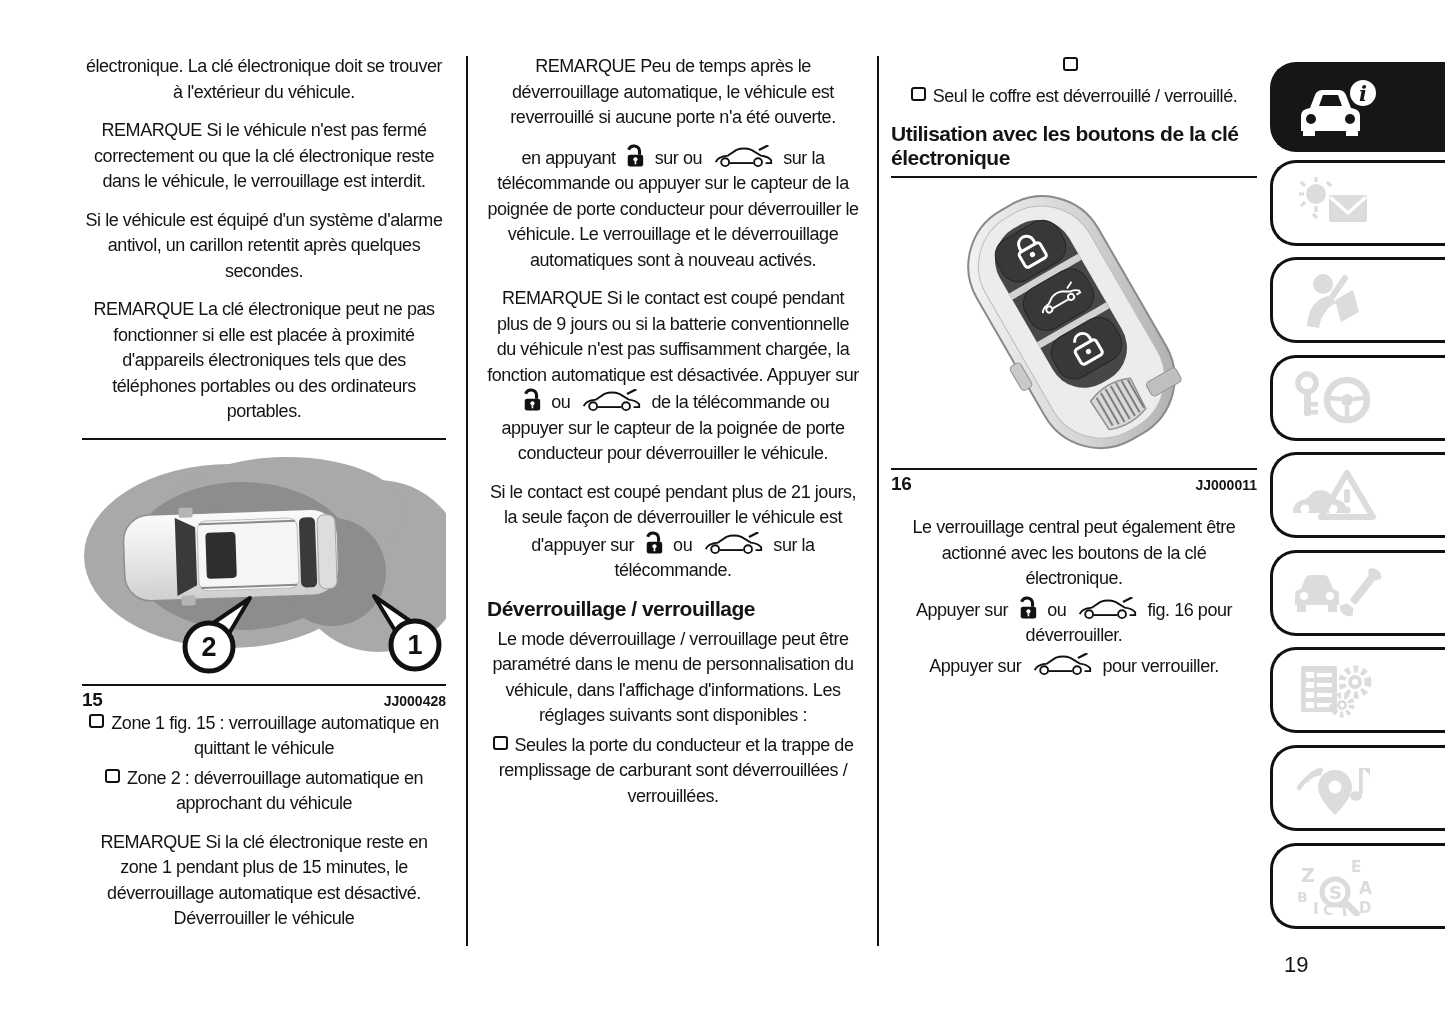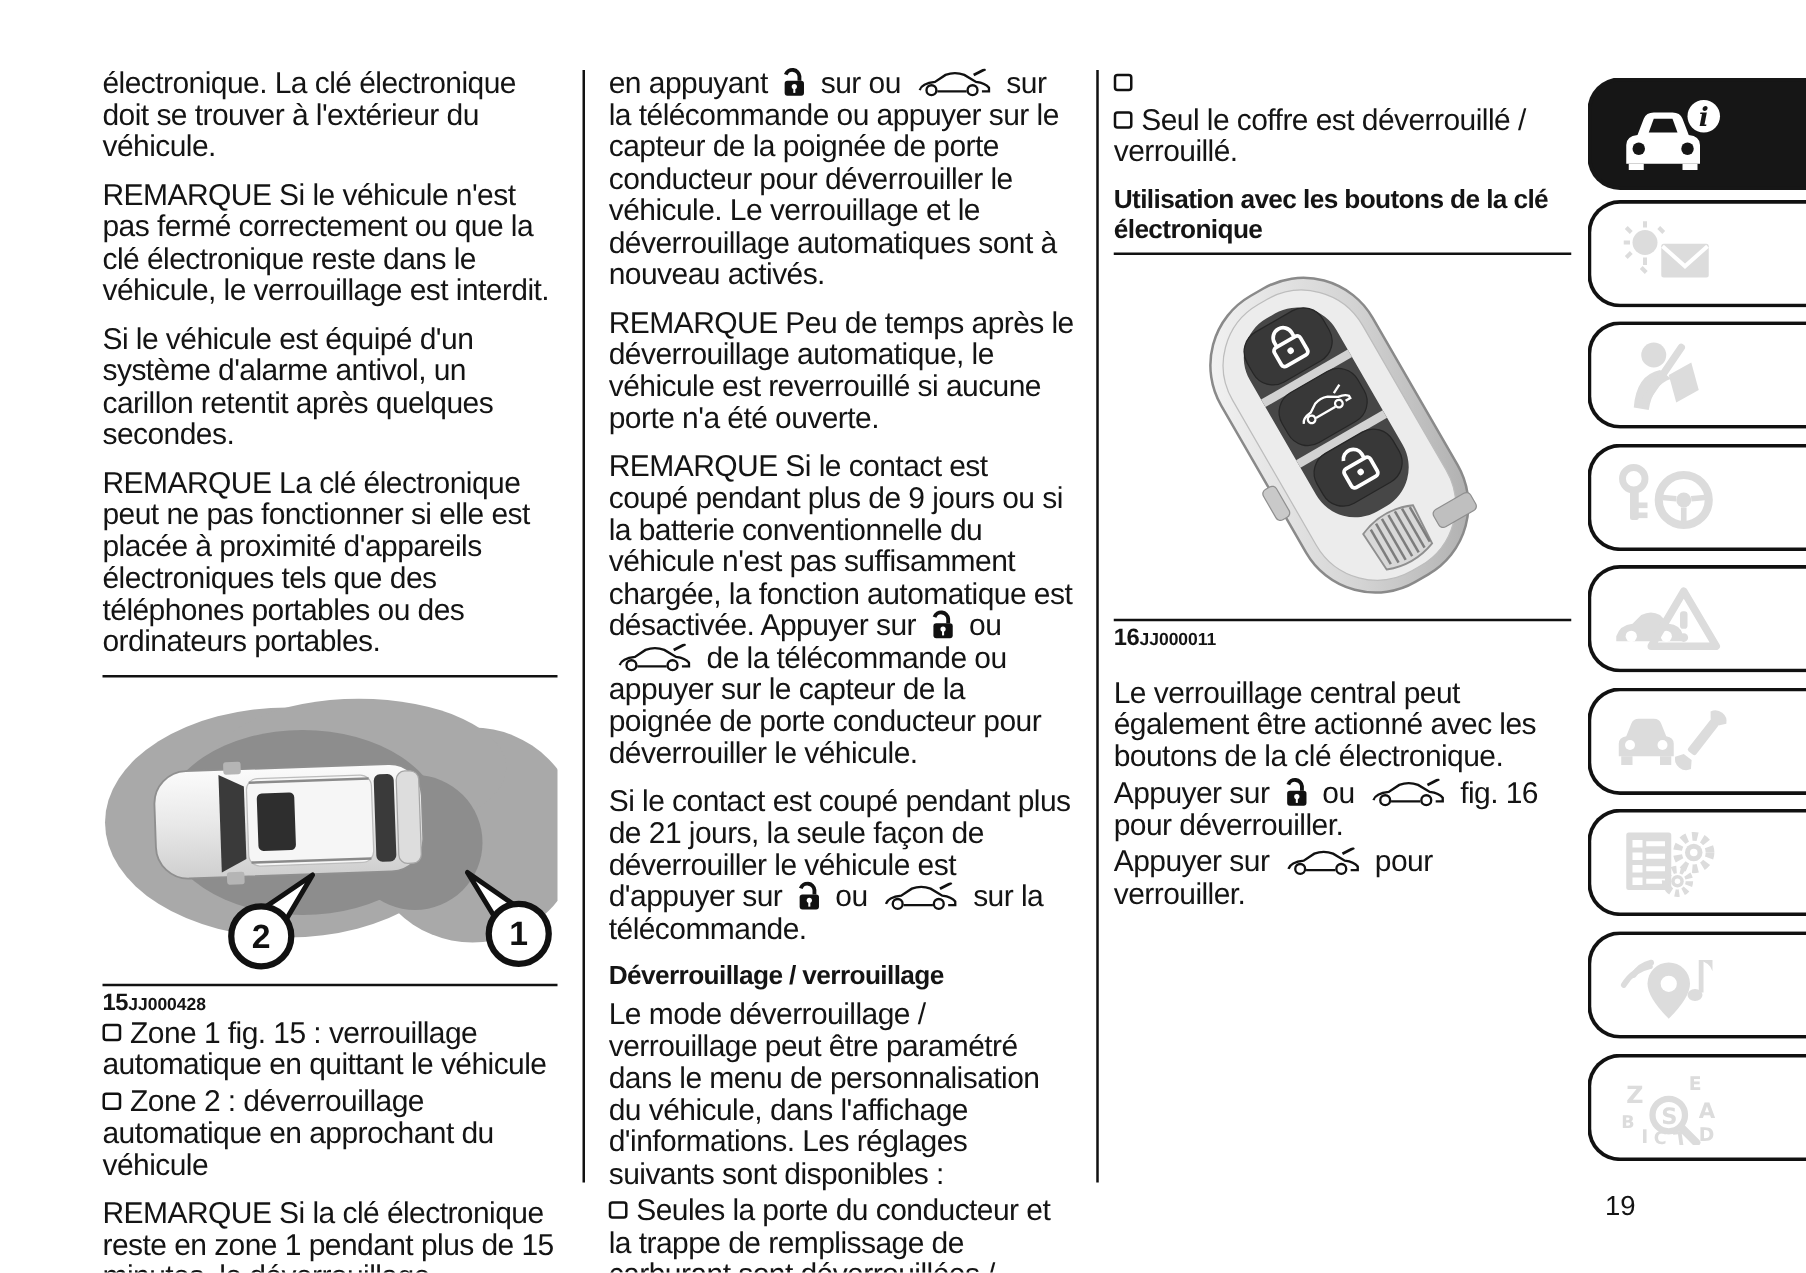--- a/index.html
+++ b/index.html
@@ -4,29 +4,29 @@
 <style>
   html,body{margin:0;padding:0;}
   body{
     width:1445px;height:1018px;position:relative;background:#ffffff;
     font-family:"Liberation Sans", sans-serif;color:#141414;overflow:hidden;
   }
   .col{position:absolute;top:54px;}
   #col1{left:82px;width:364px;}
   #col2{left:487px;width:372px;}
   #col3{left:891px;width:366px;}
-  .col p{margin:0 0 13px 0;font-size:24px;line-height:25.5px;letter-spacing:-0.45px;}
+  .col p{margin:0 0 13px 0;font-size:18px;line-height:25.5px;letter-spacing:-0.45px;text-align:center;}
   .col p.tight{margin-bottom:4px;}
   .subhead{font-weight:bold;font-size:21px;line-height:24px;letter-spacing:-0.5px;margin:4px 0 6px 0;}
   .sq{display:inline-block;width:11px;height:10px;border:2.6px solid #111;border-radius:3px;margin-right:7px;position:relative;top:-1px;}
   .vrule{position:absolute;top:56px;width:2px;height:890px;background:#111;}
   #vrule1{left:466px;}
   #vrule2{left:877px;}
   .figrule{border:none;border-top:2.6px solid #111;margin:0;}
-  .figcap{display:flex;align-items:baseline;margin-top:3px;}
+  .figcap{display:flex;justify-content:space-between;align-items:baseline;margin-top:3px;}
   .figno{font-size:19px;font-weight:600;letter-spacing:-0.3px;}
   .figcode{font-size:14px;font-weight:bold;letter-spacing:0;}
   .ic{display:inline-block;vertical-align:-5px;margin:0 5px;}
   .ic-lock{width:20px;height:25px;vertical-align:-5px;}
   .ic-car{width:62px;height:23px;vertical-align:-4px;}
   
   .tab{position:absolute;left:1270px;width:175px;height:80px;background:#fff;
        border:3px solid #111;border-right:none;border-radius:26px 0 0 26px;
        display:flex;align-items:center;}
   .tab.active{background:#161616;border-color:#161616;height:84px;}
@@ -101,41 +101,41 @@
   </div>
 
   <p class="tight"><span class="sq"></span><span>Zone 1 fig. 15 : verrouillage automatique en quittant le véhicule</span></p>
   <p><span class="sq"></span><span>Zone 2 : déverrouillage automatique en approchant du véhicule</span></p>
   <p>REMARQUE Si la clé électronique reste en zone 1 pendant plus de 15 minutes, le déverrouillage automatique est désactivé. Déverrouiller le véhicule</p>
 </div>
 
 <div class="vrule" id="vrule1"></div>
 
 <div class="col" id="col2">
+  <p>REMARQUE Peu de temps après le déverrouillage automatique, le véhicule est reverrouillé si aucune porte n'a été ouverte.</p>
   <p>
     <span>en appuyant</span>
     <svg class="ic ic-lock" viewBox="0 0 22 26">
         <path d="M16 11 V7 A6.2 6.2 0 0 0 4 5.5" fill="none" stroke="#111" stroke-width="3.4"></path>
         <rect x="3" y="11" width="17" height="13" rx="2.5" fill="#111"></rect>
         <circle cx="11.5" cy="16" r="2.3" fill="#fff"></circle>
         <rect x="10.6" y="17.6" width="1.8" height="4" fill="#fff"></rect>
       </svg>
     <span>sur ou</span>
     <svg class="ic ic-car" viewBox="0 0 66 24">
         <g fill="none" stroke="#111" stroke-width="2">
           <path d="M4 18 q2 -6 13 -7 l9 -6 q8 -3 16 0 l10 6 q8 1 11 5 v3 h-6"></path>
           <path d="M19 19 h25"></path>
           <circle cx="14" cy="18" r="4.2"></circle>
           <circle cx="49" cy="18" r="4.2"></circle>
           <path d="M50 5 l10 -5" stroke-width="2.4"></path>
         </g>
       </svg>
     <span>sur la télécommande ou appuyer sur le capteur de la poignée de porte conducteur pour déverrouiller le véhicule. Le verrouillage et le déverrouillage automatiques sont à nouveau activés.</span>
   </p>
-  <p>REMARQUE Peu de temps après le déverrouillage automatique, le véhicule est reverrouillé si aucune porte n'a été ouverte.</p>
   <p>
     <span>REMARQUE Si le contact est coupé pendant plus de 9 jours ou si la batterie conventionnelle du véhicule n'est pas suffisamment chargée, la fonction automatique est désactivée. Appuyer sur</span>
     <svg class="ic ic-lock" viewBox="0 0 22 26">
         <path d="M16 11 V7 A6.2 6.2 0 0 0 4 5.5" fill="none" stroke="#111" stroke-width="3.4"></path>
         <rect x="3" y="11" width="17" height="13" rx="2.5" fill="#111"></rect>
         <circle cx="11.5" cy="16" r="2.3" fill="#fff"></circle>
         <rect x="10.6" y="17.6" width="1.8" height="4" fill="#fff"></rect>
       </svg>
     <span>ou</span>
     <svg class="ic ic-car" viewBox="0 0 66 24">

